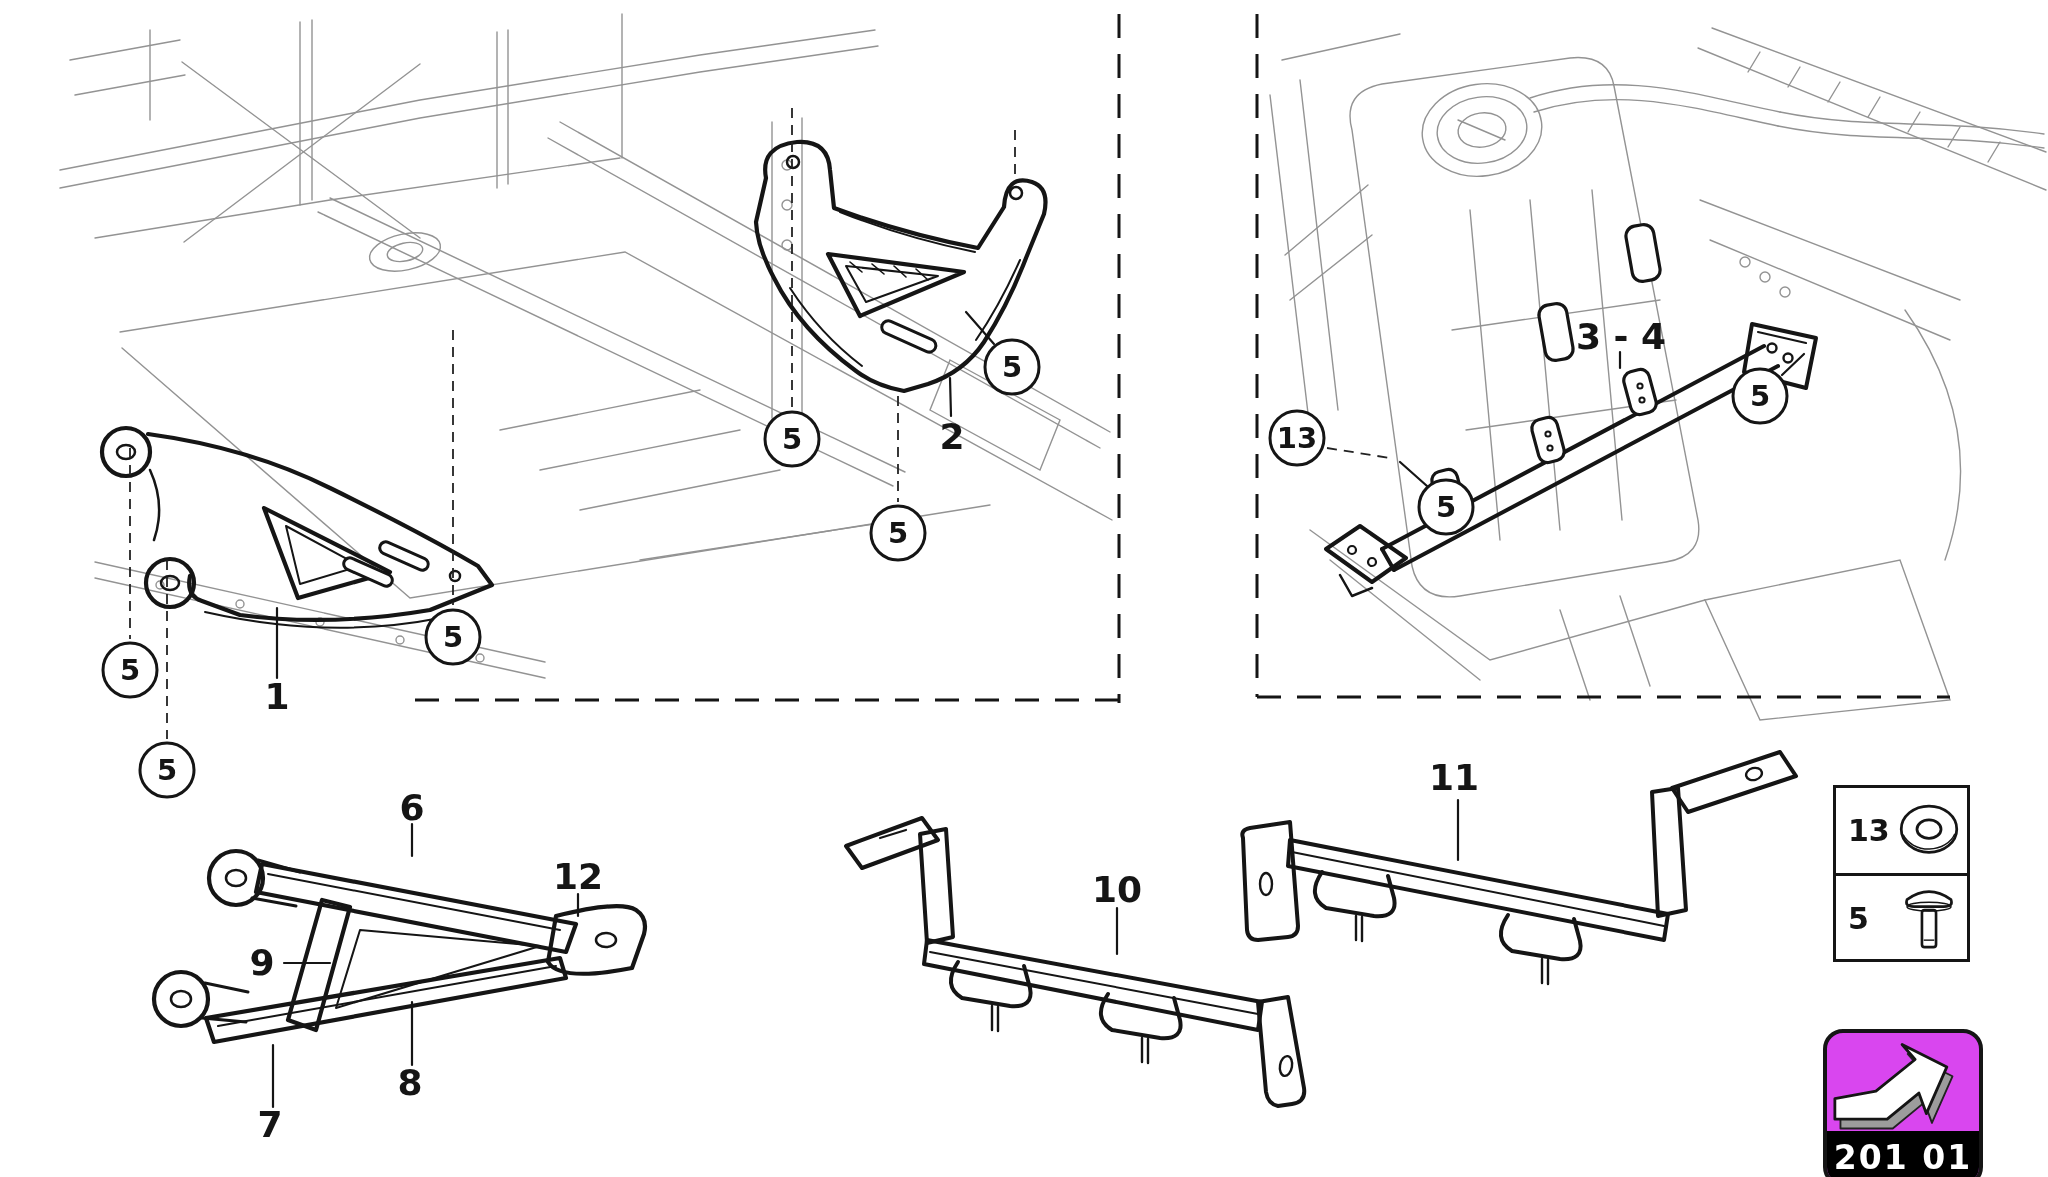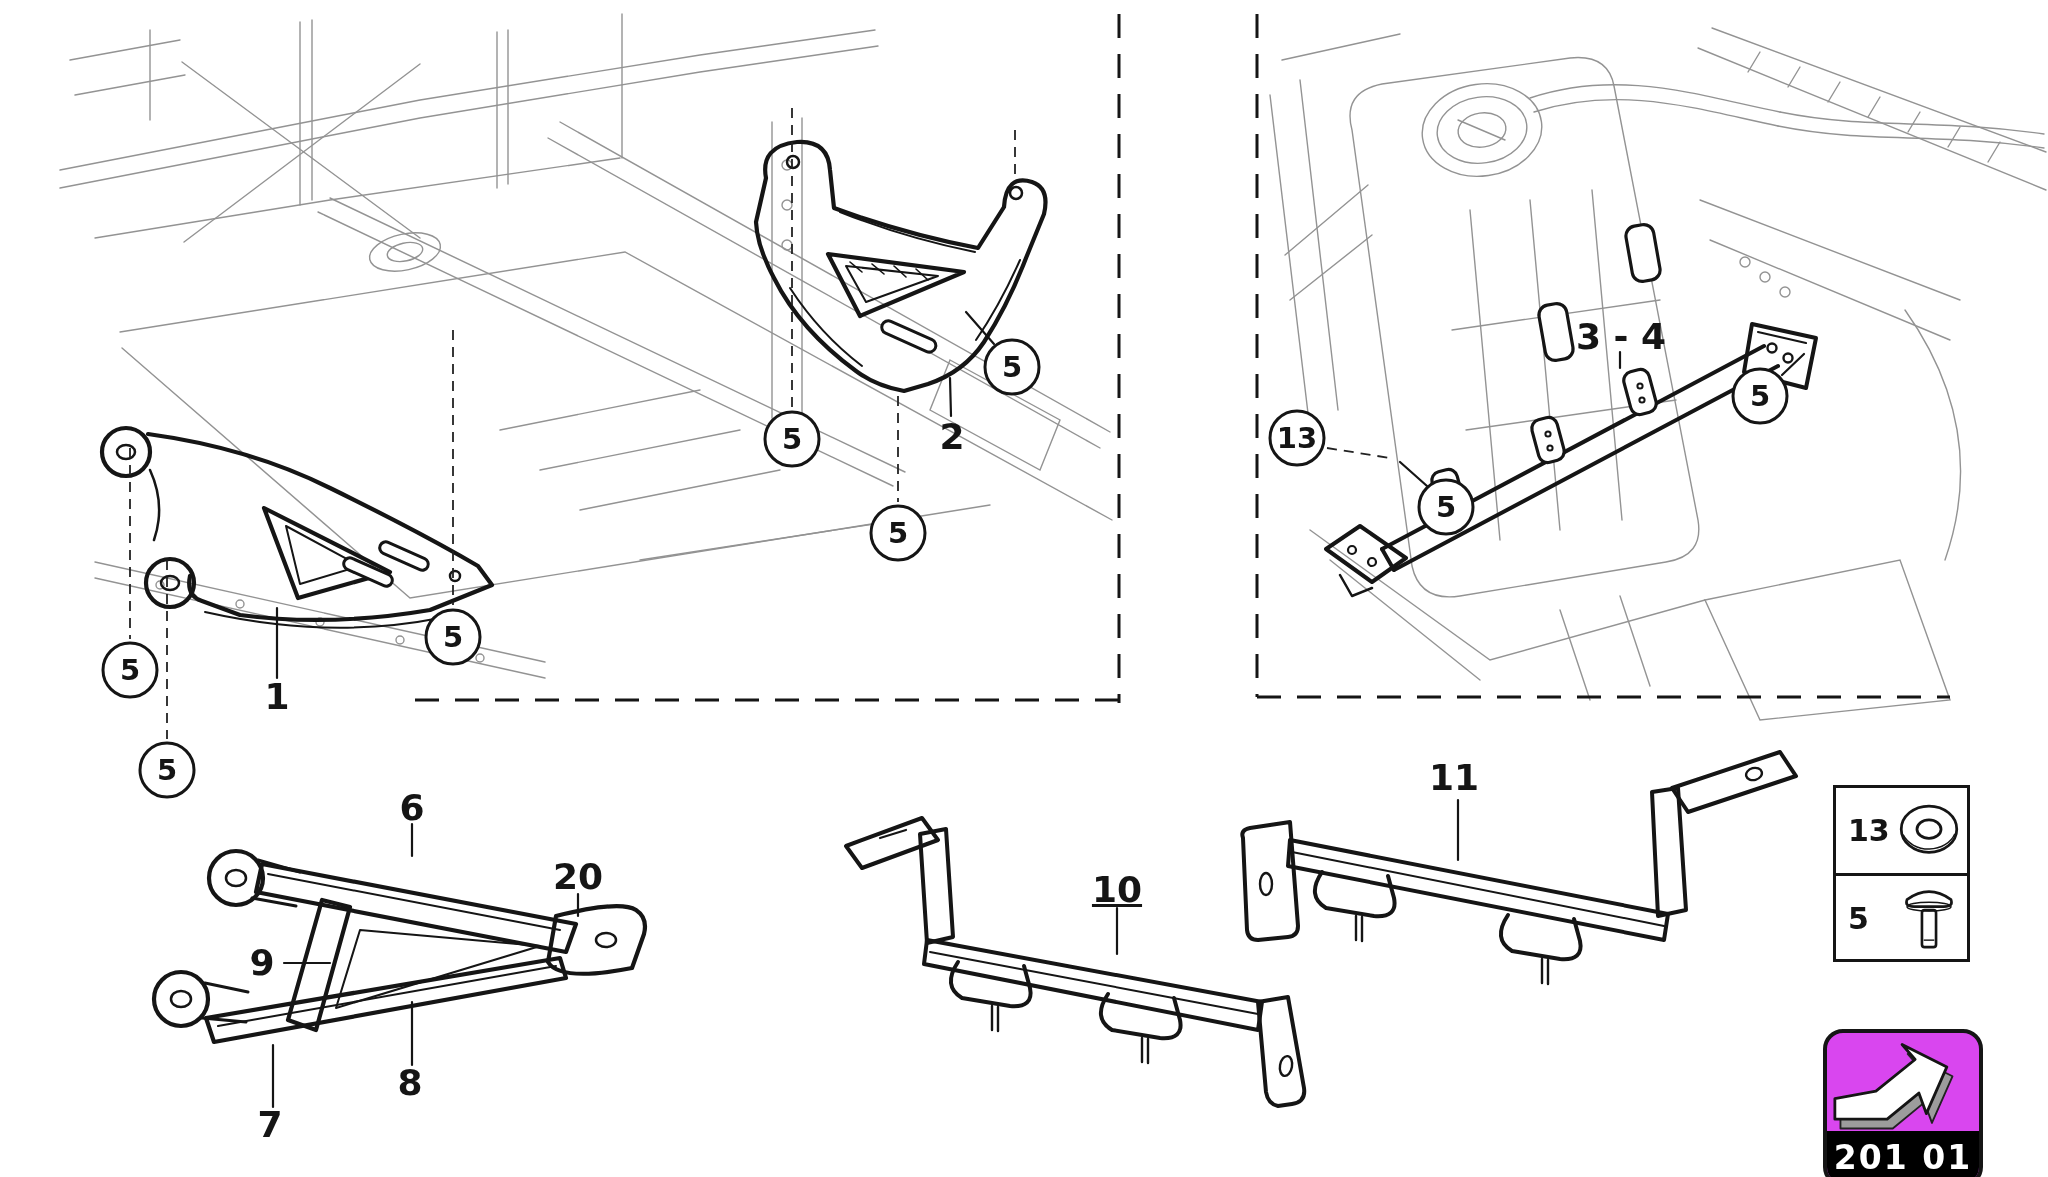--- a/index.html
+++ b/index.html
@@ -272,25 +272,25 @@
   <div class="callout" style="left:898px; top:533px;">5</div>
   <div class="callout" style="left:1012px; top:367px;">5</div>
   <div class="callout" style="left:1297px; top:438px;">13</div>
   <div class="callout" style="left:1446px; top:507px;">5</div>
   <div class="callout" style="left:1760px; top:396px;">5</div>
 
   <div class="plabel" style="left:277px; top:697px;">1</div>
   <div class="plabel" style="left:952px; top:437px;">2</div>
   <div class="plabel" style="left:1621px; top:337px;text-align:right;">3 - 4</div>
   <div class="plabel" style="left:412px; top:808px;">6</div>
-  <div class="plabel" style="left:578px; top:877px;">20</div>
+  <div class="plabel" style="left:578px; top:877px;">12</div>
   <div class="plabel" style="left:262px; top:963px;">9</div>
   <div class="plabel" style="left:410px; top:1083px;">8</div>
   <div class="plabel" style="left:270px; top:1125px;">7</div>
-  <div class="plabel" style="left:1117px; top:890px;text-decoration:underline;">10</div>
+  <div class="plabel" style="left:1117px; top:890px;">10</div>
   <div class="plabel" style="left:1454px; top:778px;">11</div>
 
   <div class="legend-box">
     <div class="legend-row">
       <span class="legend-ref">13</span>
       <span class="legend-icon">
         <svg width="74" height="66" viewBox="0 0 80 70" fill="none" stroke="#151515">
           <ellipse cx="40" cy="33" rx="30" ry="25" stroke-width="3"></ellipse>
           <ellipse cx="40" cy="33" rx="13" ry="10" stroke-width="3"></ellipse>
           <path d="M12,39 A30,25 0 0 0 68,38" stroke-width="1.6"></path>

